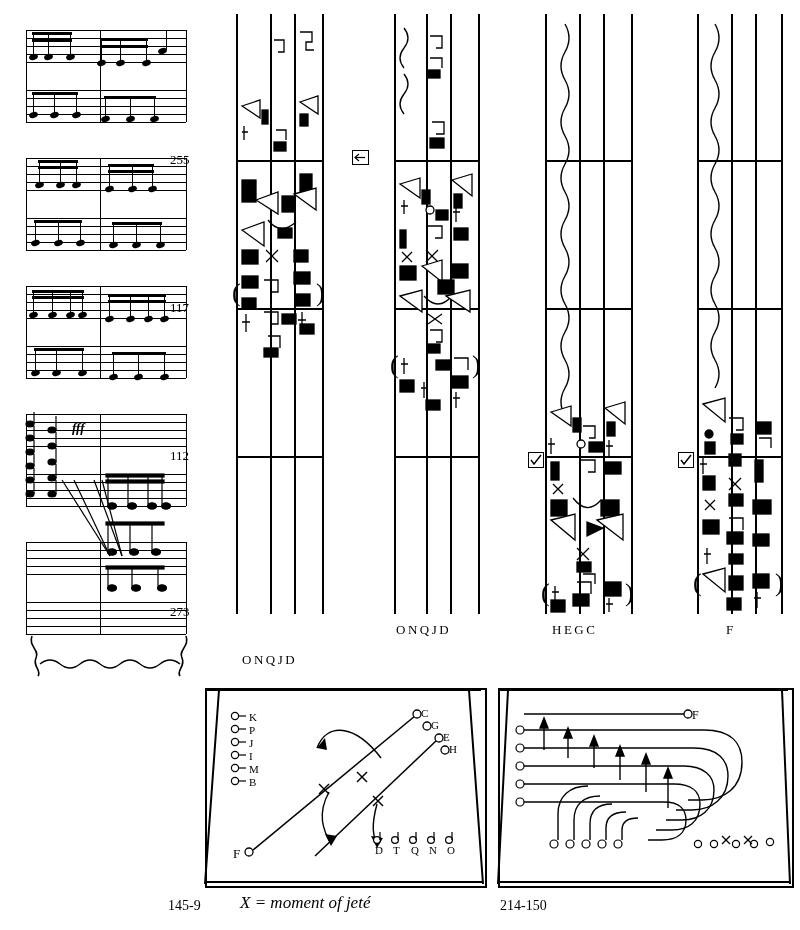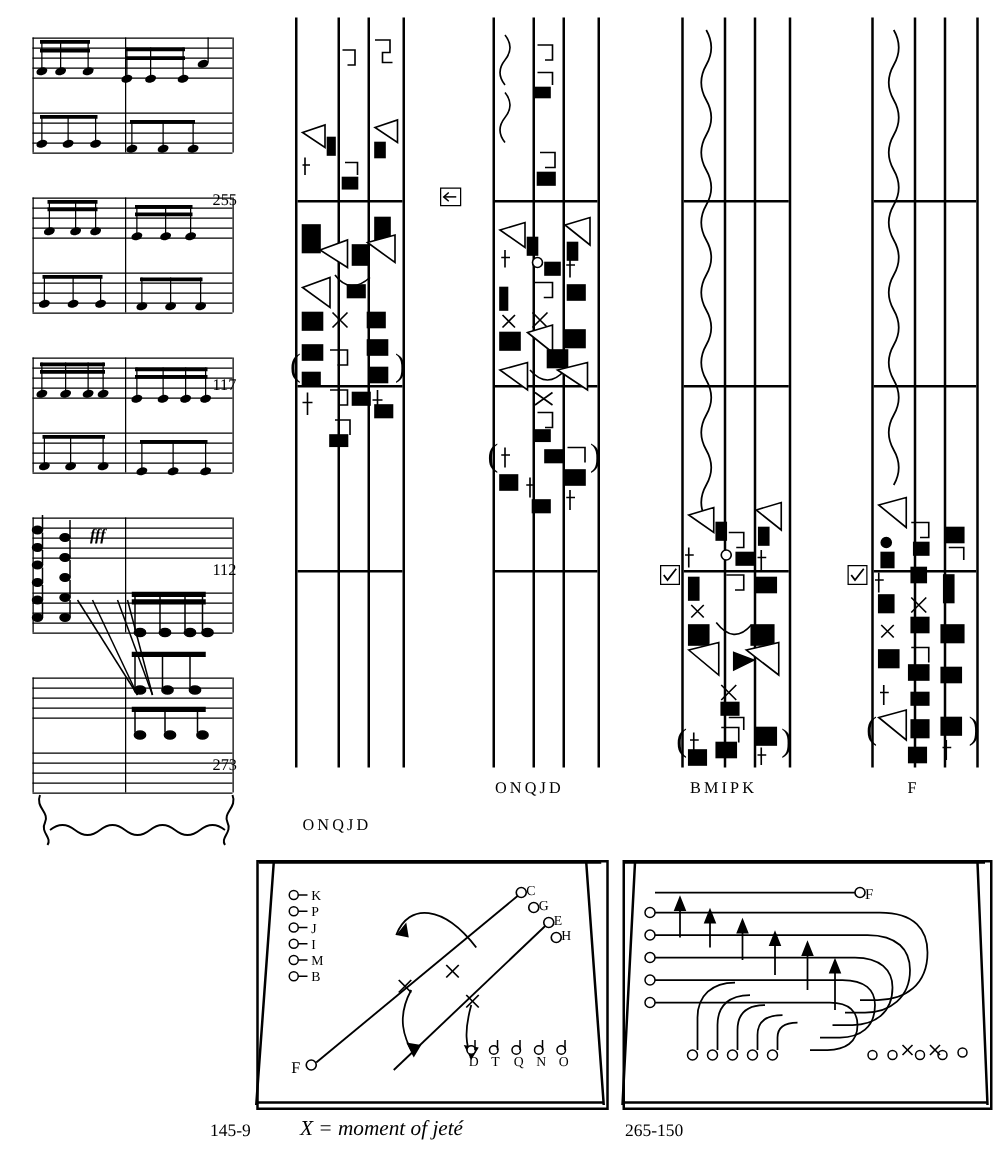--- a/index.html
+++ b/index.html
@@ -563,21 +563,21 @@
     </div>
 
     <div class="paren" style="left:-6px; top:566px;">(</div>
     <div class="paren" style="left:78px; top:566px;">)</div>
   </div>
   <div class="abs boxglyph" style="left:528px; top:452px; width:14px; height:14px;">
     <svg class="ov" width="14" height="14" viewBox="0 0 14 14">
       <polyline points="2,7 5,11 12,2" fill="none" stroke="#000" stroke-width="1.4"></polyline>
     </svg>
   </div>
-  <div class="sys-label" style="left:552px; top:622px;">BMIPK</div>
+  <div class="sys-label" style="left:552px; top:622px;">HEGC</div>
 
   <div class="sys" style="left:697px; width:82px;">
     <div class="colsep" style="left:32px;"></div>
     <div class="colsep" style="left:56px;"></div>
     <div class="hsep" style="top:146px;"></div>
     <div class="hsep" style="top:294px;"></div>
     <div class="hsep" style="top:442px;"></div>
 
     <div class="abs" style="left:0; top:0; width:82px; height:600px;">
       <svg class="ov" width="82" height="600" viewBox="0 0 82 600">
@@ -775,15 +775,15 @@
       <g stroke="#000" stroke-width="1.3">
         <line x1="224" y1="148" x2="232" y2="156"></line>
           <line x1="232" y1="148" x2="224" y2="156"></line>
         <line x1="246" y1="148" x2="254" y2="156"></line>
           <line x1="254" y1="148" x2="246" y2="156"></line>
       </g>
     </svg>
     <div class="pitchrow" style="left:192px; top:18px; font-size:12px;">F</div>
   </div>
 
-  <div class="bcaption" style="left:500px; top:898px;">265-150</div>
+  <div class="bcaption" style="left:500px; top:898px;">214-150</div>
 
 </div>
 
 </body></html>

